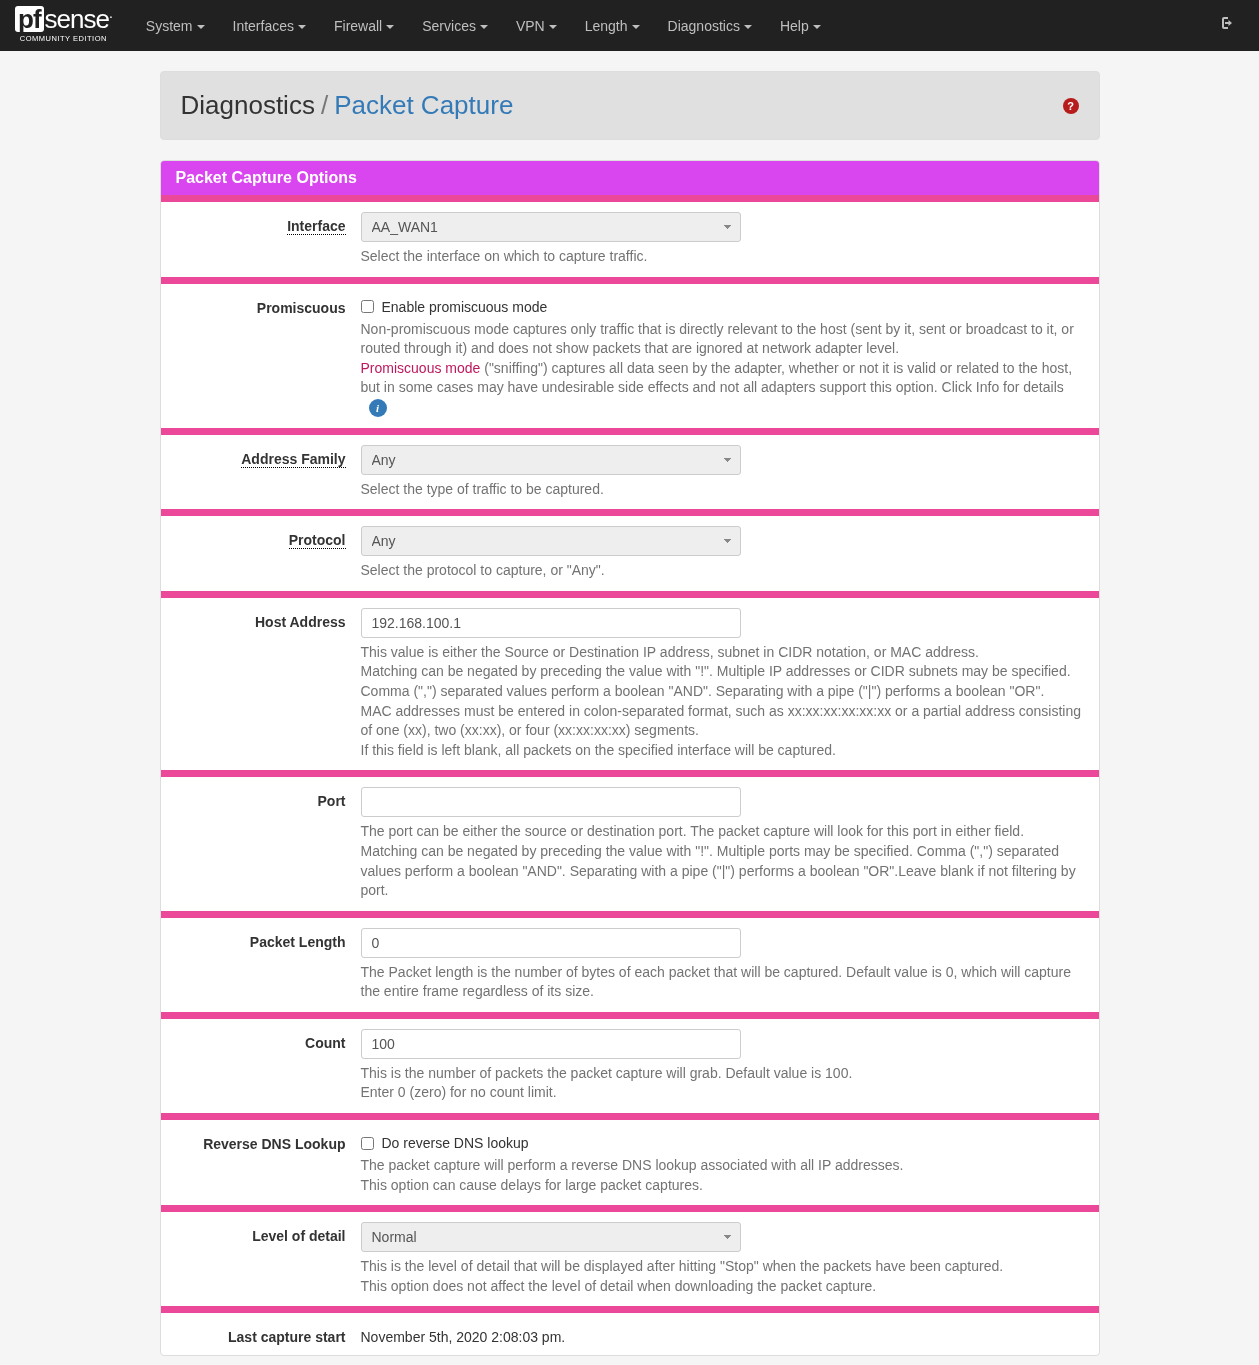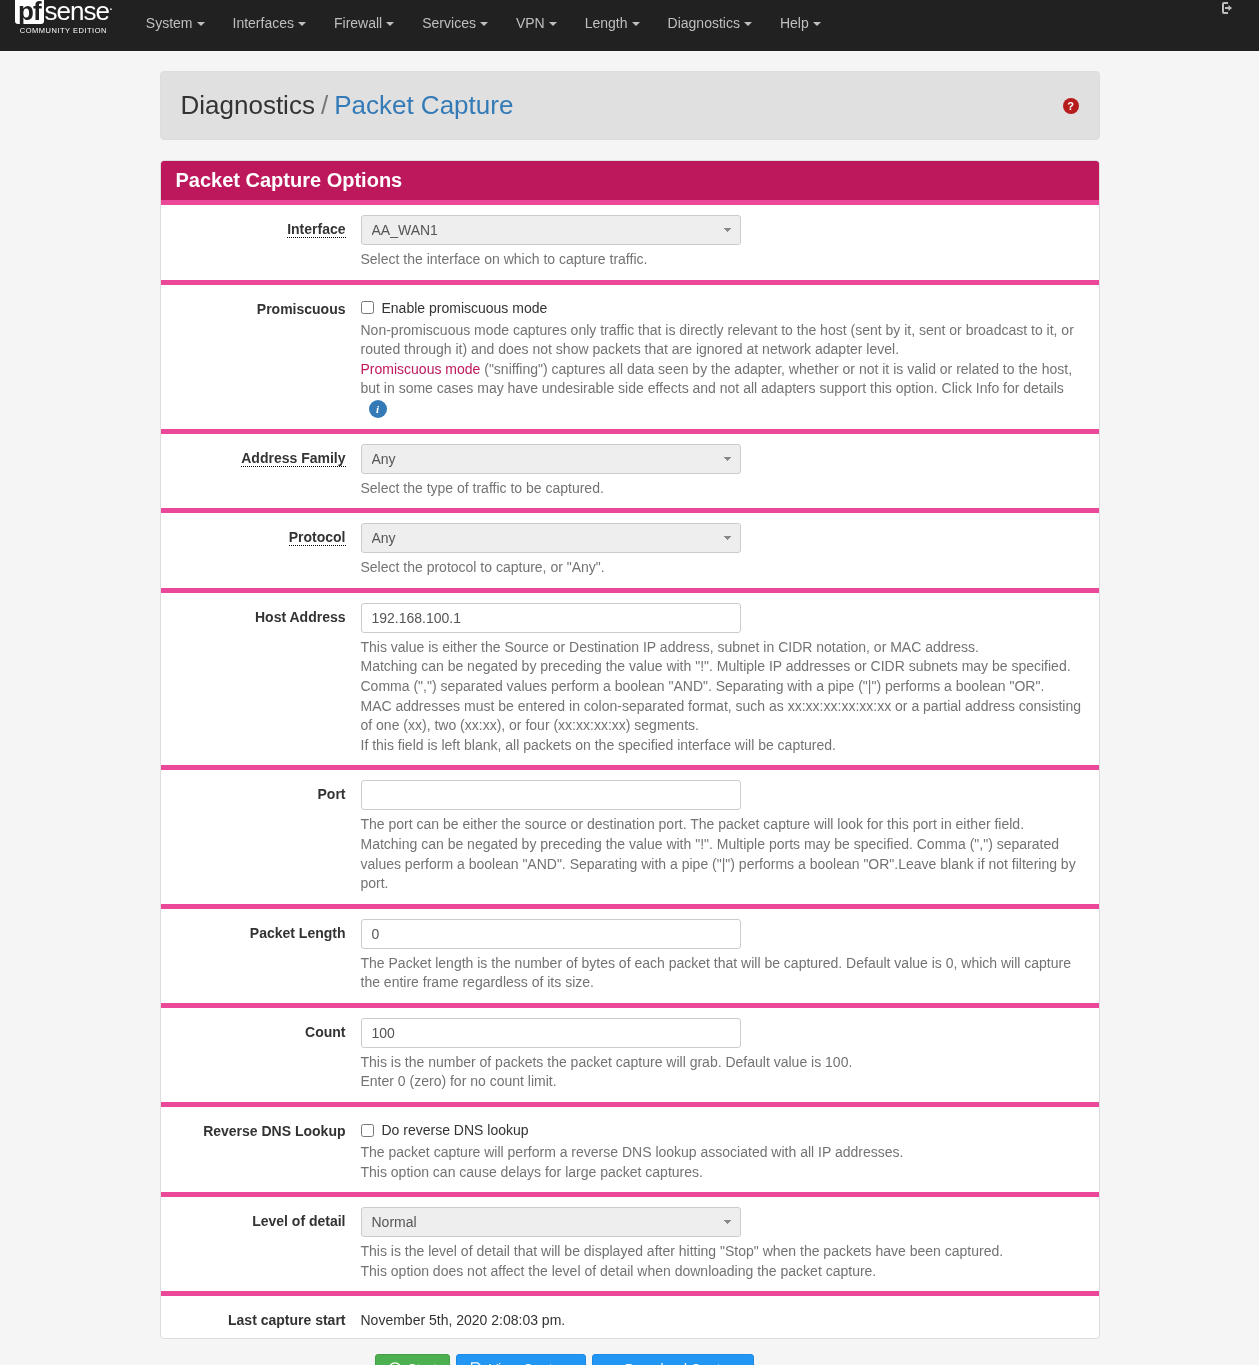--- a/index.html
+++ b/index.html
@@ -1,34 +1,34 @@
 <!DOCTYPE html>
 <html><head>
 <meta charset="utf-8">
 <style>
 *{box-sizing:border-box;margin:0;padding:0}
 body{font-family:-apple-system,"Helvetica Neue",Helvetica,Arial,sans-serif;font-size:14px;color:#333;background:#f5f5f5}
-.navbar{background:#212121;height:51px;display:flex;align-items:flex-start;padding:0 15px}
+.navbar{background:#212121;height:51px;display:flex;align-items:center;padding:0 15px}
 .logo{display:flex;flex-direction:column;align-items:center;margin-right:20px;margin-top:-2px}
 .logo-main{font-size:26px;font-weight:200;color:#fff;letter-spacing:-1px;line-height:1}
 .logo-box{display:inline-block;background:#fff;color:#212121;padding:0 3px;border-radius:3px;font-weight:700;margin-right:1px}
 .logo-sub{font-size:7.5px;color:#fff;letter-spacing:0.5px;margin-top:2px}
 .nav-items{display:flex;list-style:none}
 .nav-items li{padding:15px 14px;color:#bfbfbf;font-size:14px;cursor:pointer}
 .caret{display:inline-block;width:0;height:0;margin-left:4px;vertical-align:middle;border-top:4px dashed #bfbfbf;border-right:4px solid transparent;border-left:4px solid transparent}
 .nav-right{margin-left:auto;color:#bfbfbf;font-size:18px;cursor:pointer;padding:0 10px}
 .container{max-width:970px;margin:0 auto;padding:0 15px}
 .breadcrumb-panel{background:#e0e0e0;border:1px solid #ddd;border-radius:4px;margin-top:20px;padding:18px 20px;display:flex;align-items:center}
 .breadcrumb-panel h1{font-size:26px;font-weight:500;color:#333}
 .breadcrumb-panel .sep{color:#777;margin:0 6px;font-size:26px;font-weight:300}
 .breadcrumb-panel .active{color:#337ab7;font-size:26px;font-weight:400}
 .help-ico{margin-left:auto;width:16px;height:16px;background:#b71c1c;border-radius:50%;display:flex;align-items:center;justify-content:center;color:#fff;font-size:11px;font-weight:700;cursor:pointer}
 .panel{background:#fff;border:1px solid #ddd;border-radius:4px;margin-top:20px;overflow:hidden}
-.panel-heading{background:#be185d;color:#fff;padding:8px 15px;font-size:20px;font-weight:700}
-.form-group{padding:10px 0;border-top:5px solid #ec4899;display:flex}
+.panel-heading{background:#d946ef;color:#fff;padding:8px 15px;font-size:16px;font-weight:700}
+.form-group{padding:10px 0;border-top:7px solid #ec4899;display:flex}
 .form-group:first-of-type{border-top:none}
 .col-label{width:200px;text-align:right;padding:6px 15px 0 15px;font-weight:700;font-size:14px;flex-shrink:0}
 .col-label .udl{border-bottom:1px dotted #000;cursor:help}
 .col-input{flex:1;padding:0 15px 0 0}
 select.form-control,input.form-control{width:380px;max-width:100%;height:30px;padding:4px 10px;font-size:14px;border:1px solid #ccc;border-radius:3px;background:#fff;color:#555}
 select.form-control{appearance:none;-webkit-appearance:none;background-image:linear-gradient(45deg,transparent 50%,#888 50%),linear-gradient(135deg,#888 50%,transparent 50%);background-position:calc(100% - 12px) 12px,calc(100% - 8px) 12px;background-size:4px 4px,4px 4px;background-repeat:no-repeat;background-color:#eee;padding-right:20px}
 .help-block{color:#737373;font-size:14px;margin-top:5px;line-height:1.4}
 .help-block a{color:#be185d;text-decoration:none}
 .checkbox-row{display:flex;align-items:center;padding-top:5px}
 .checkbox-row input{margin-right:8px}

